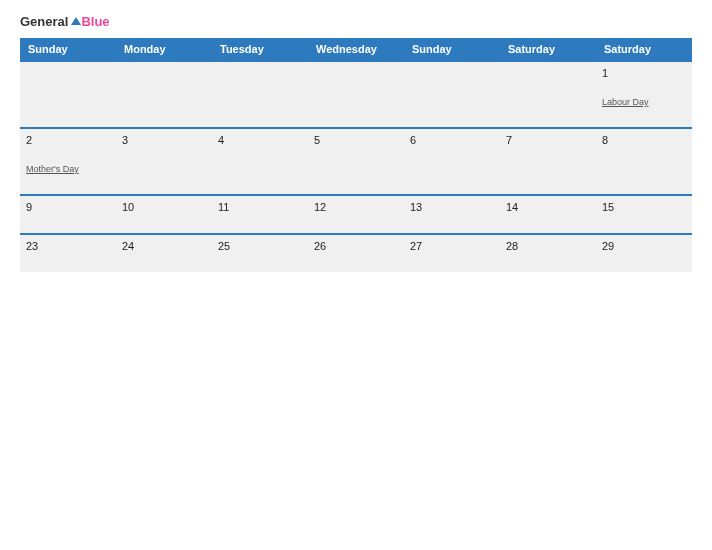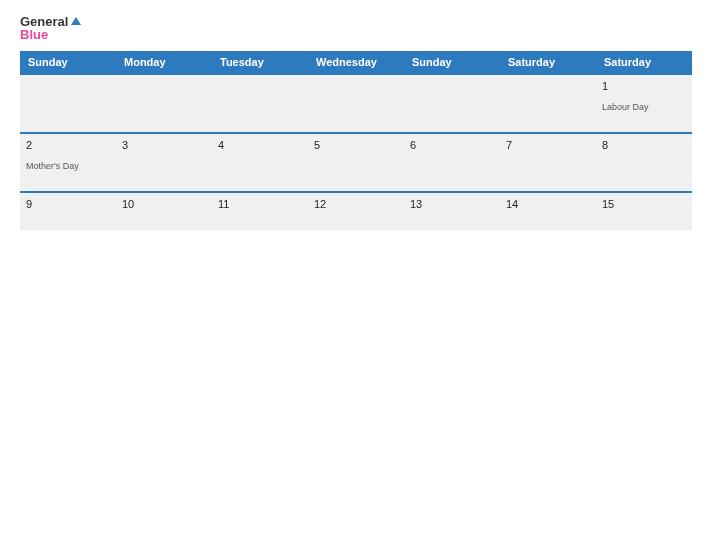--- a/index.html
+++ b/index.html
@@ -21,21 +21,21 @@
     
     .header {
       display: flex;
       align-items: center;
       justify-content: space-between;
       margin-bottom: 10px;
     }
 
     .logo {
       display: flex;
-      flex-direction: column;
+      flex-direction: row;
       align-items: flex-start;
       line-height: 1;
     }
     .logo-general {
       font-size: 13px;
       font-weight: bold;
       color: #333;
     }
     .logo-blue {
       font-size: 13px;
@@ -104,21 +104,22 @@
       font-size: 11px;
       font-weight: normal;
       color: #222;
       display: block;
     }
 
     .calendar-table tbody tr td .holiday-name {
       font-size: 9px;
       color: #555;
       display: block;
-      margin-top: 10px;
+      margin-top: 18px;
+      text-decoration: underline;
     }
 
     .calendar-table tbody tr td.empty {
       background-color: #f0f0f0;
     }
   </style>
 </head>
 <body>
 
 <div class="page">
@@ -197,15 +198,38 @@
           <td>
             <span class="day-number">13</span>
           </td>
           <td>
             <span class="day-number">14</span>
           </td>
           <td>
             <span class="day-number">15</span>
           </td>
         </tr>
+        <tr>
+          <td>
+            <span class="day-number">23</span>
+          </td>
+          <td>
+            <span class="day-number">24</span>
+          </td>
+          <td>
+            <span class="day-number">25</span>
+          </td>
+          <td>
+            <span class="day-number">26</span>
+          </td>
+          <td>
+            <span class="day-number">27</span>
+          </td>
+          <td>
+            <span class="day-number">28</span>
+          </td>
+          <td>
+            <span class="day-number">29</span>
+          </td>
+        </tr>
       </tbody>
   </table>
 </div>
 
 </body></html>

